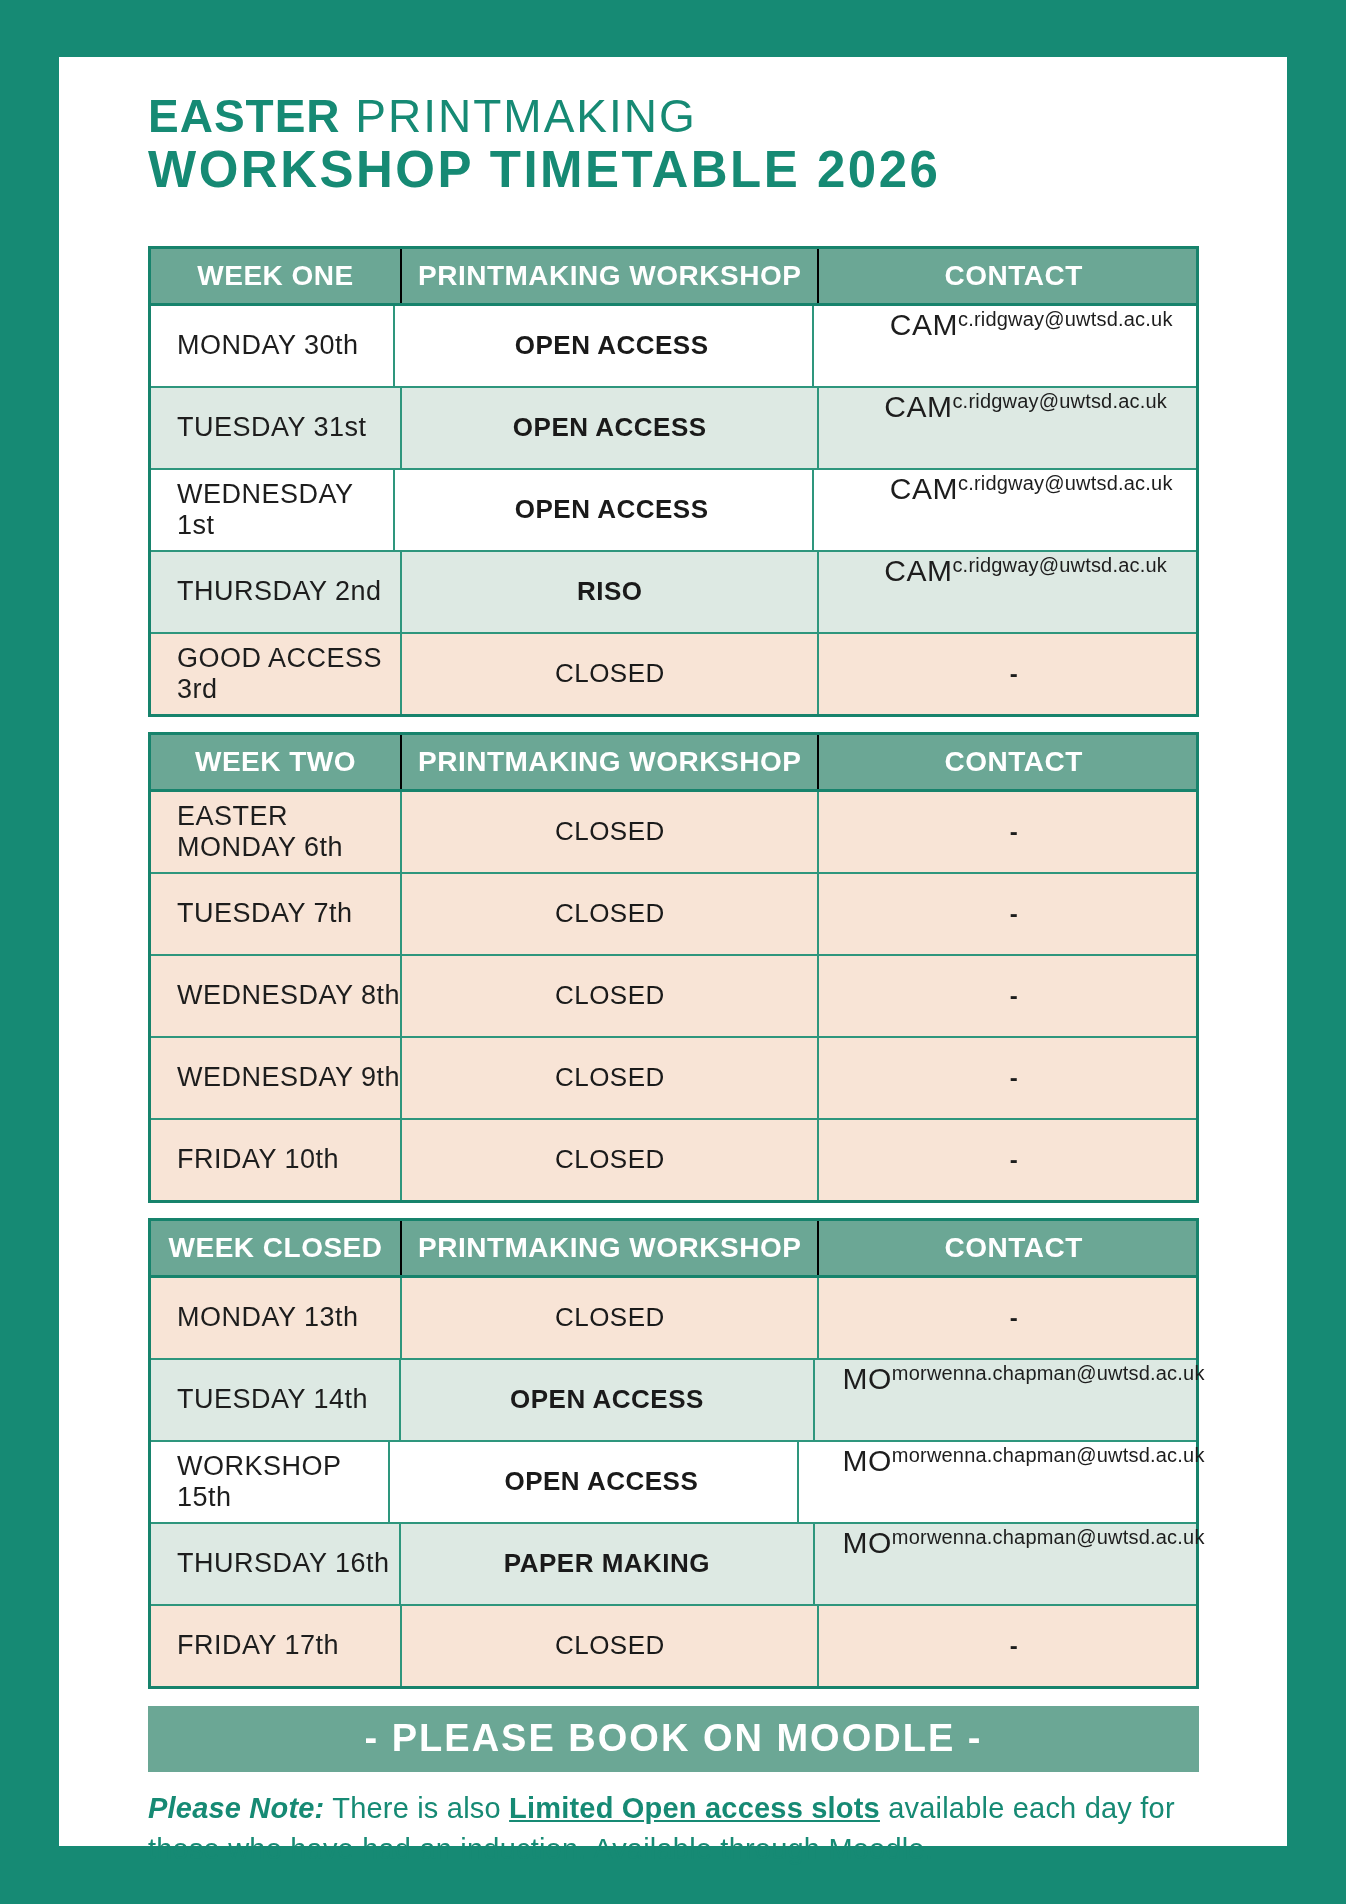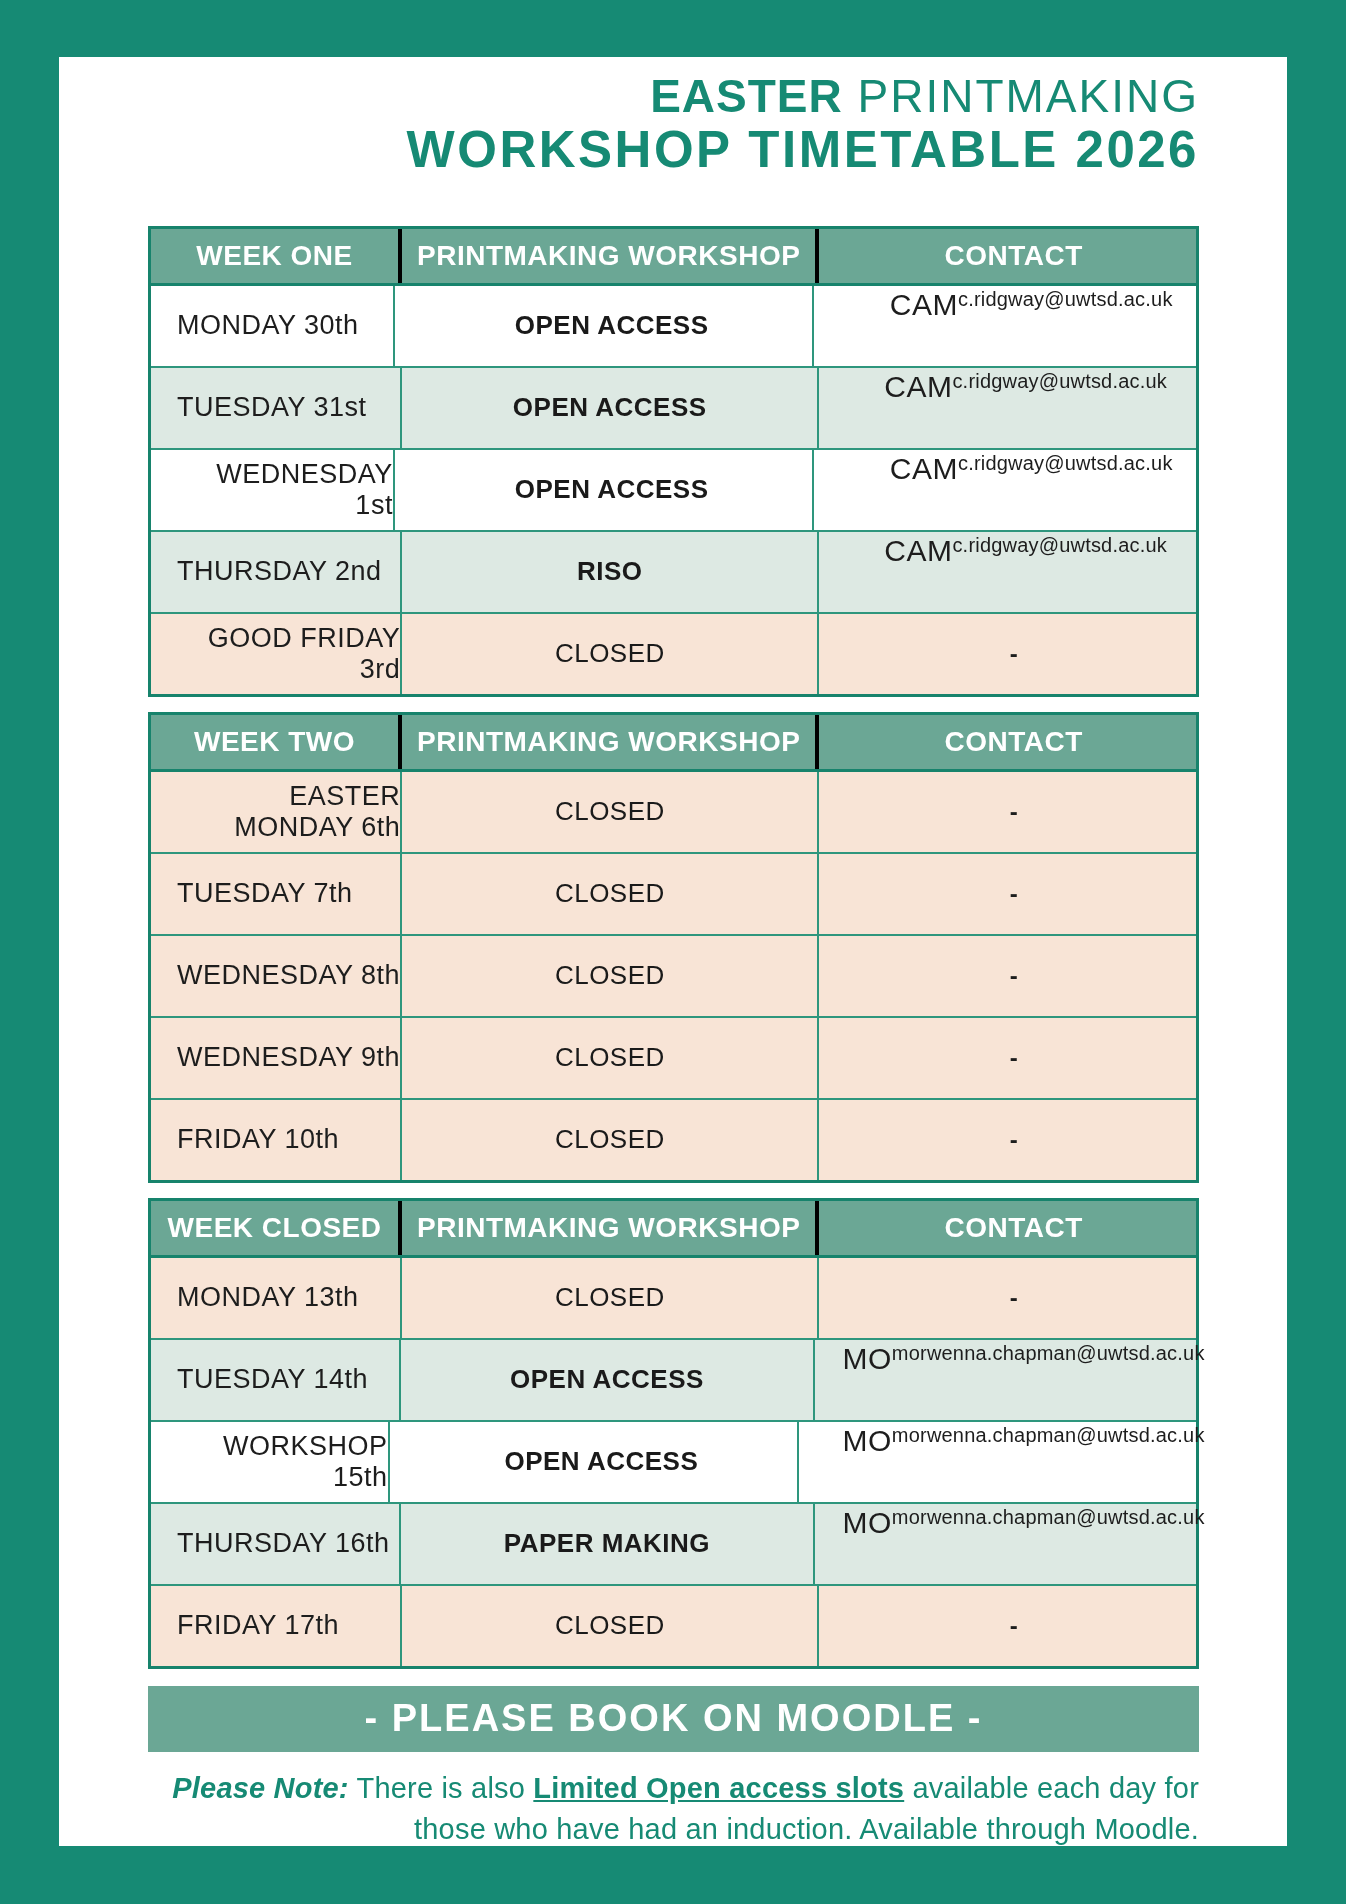--- a/index.html
+++ b/index.html
@@ -1,19 +1,19 @@
 <!DOCTYPE html>
 <html><head>
 <meta charset="utf-8">
 <style>
   html,body{margin:0;padding:0;}
   body{font-family:"Liberation Sans", sans-serif; background:#555;}
   .screen{position:relative; width:1346px; height:1904px; background:#168a74; overflow:hidden;}
   .page{position:absolute; left:59px; top:57px; width:1228px; height:1789px; background:#ffffff;}
-  .content{padding:16px 88px 0 89px;text-align:right;}
+  .content{padding:36px 88px 0 89px;}
 
   
   .title{color:#168a74; line-height:1.02; margin:0 0 50px 0;}
   .title .line1{font-size:46px; letter-spacing:1px;}
   .title .line1 .t-bold{font-weight:800;}
   .title .line1 .t-reg{font-weight:500; letter-spacing:2px;}
   .title .line2{font-size:51px; font-weight:800; letter-spacing:2.5px; margin-top:4px;}
 
   
   .wtable{border:3px solid #17836c; margin-bottom:15px; background:#fff;}
@@ -21,21 +21,21 @@
   .thead .cell{color:#ffffff; font-weight:700; font-size:28px; letter-spacing:0.5px;
                display:flex; align-items:center; justify-content:center;
                min-height:54px;}
   .trow{display:flex; min-height:80px;}
   .trow + .trow{border-top:2px solid #2e967d;}
   .cell{box-sizing:border-box;}
   .c1{width:24.3%;}
   .c2{width:40.4%;}
   .c3{width:35.3%;margin-left:12px;}
   .trow .c1, .trow .c2{border-right:2px solid #2e967d;}
-  .thead .c1, .thead .c2{border-right:4px solid #000000;}
+  .thead .c1, .thead .c2{border-right:2px solid #000000;}
 
   .bg-white{background:#ffffff;gap:16px;}
   .bg-green{background:#dde9e3;}
   .bg-peach{background:#f8e4d6;}
 
   .day-cell{display:flex; align-items:center; padding-left:26px;
             font-size:27px; letter-spacing:0.5px; color:#1d1d1d; font-weight:400;}
   .workshop-cell{display:flex; align-items:center; justify-content:center;
                  font-size:26px; color:#1a1a1a; letter-spacing:0.5px;}
   .workshop-cell.w-bold{font-weight:700;}
@@ -102,21 +102,21 @@
             </div>
             <div class="trow bg-green">
               <div class="cell c1 day-cell">THURSDAY 2nd</div>
               <div class="cell c2 workshop-cell w-bold">RISO</div>
               <div class="cell c3 contact-cell">
                 <div class="contact-name">CAM</div>
                 <div class="contact-email">c.ridgway@uwtsd.ac.uk</div>
               </div>
             </div>
             <div class="trow bg-peach">
-              <div class="cell c1 day-cell">GOOD FRIDAY 3rd</div>
+              <div class="cell c1 day-cell">GOOD ACCESS 3rd</div>
               <div class="cell c2 workshop-cell w-reg">CLOSED</div>
               <div class="cell c3 contact-cell dash">-</div>
             </div>
           </div>
           <div class="wtable">
             <div class="thead">
               <div class="cell c1">WEEK TWO</div>
               <div class="cell c2">PRINTMAKING WORKSHOP</div>
               <div class="cell c3">CONTACT</div>
             </div>

